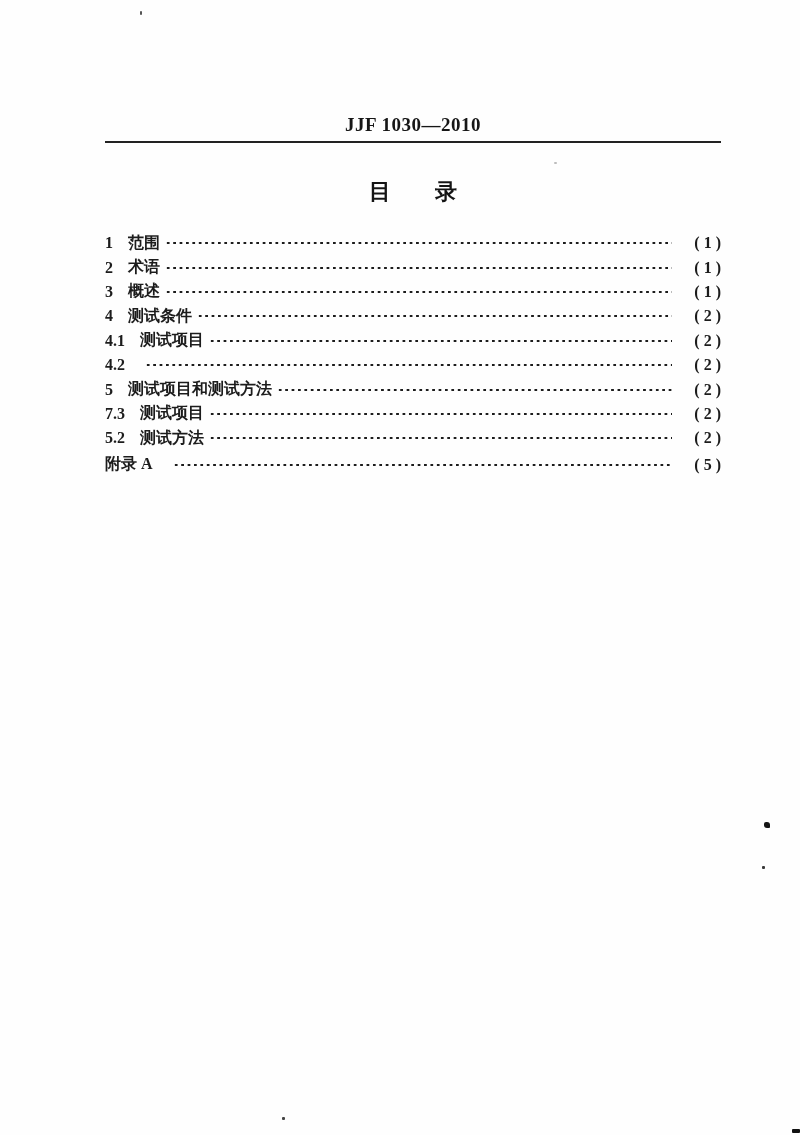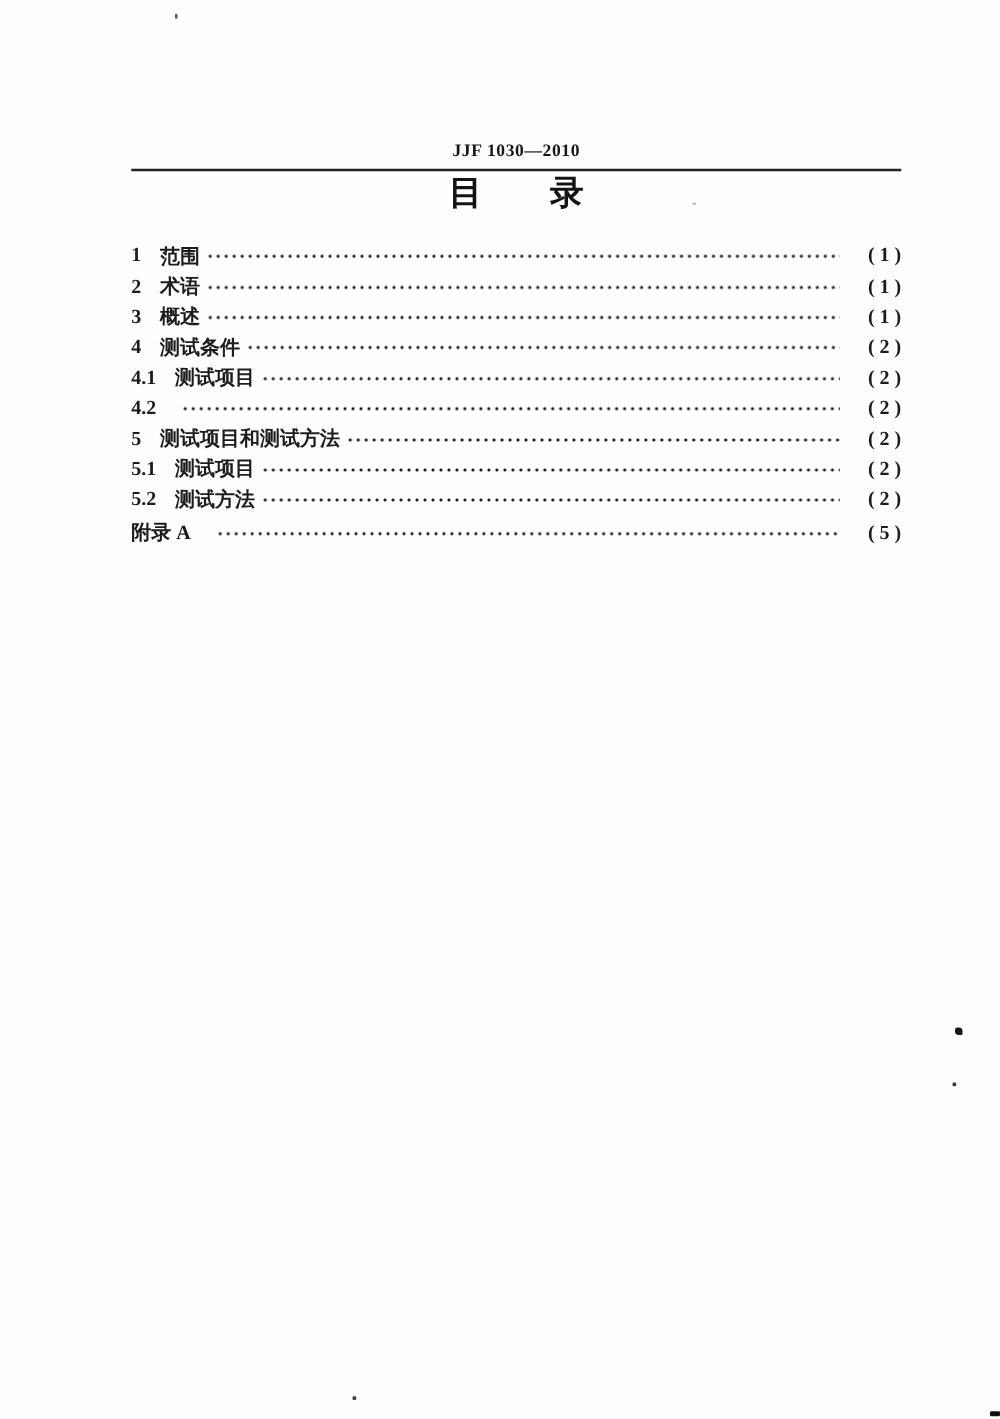--- a/index.html
+++ b/index.html
@@ -18,33 +18,34 @@
   }
   .content {
     position: absolute;
     left: 105px;
     top: 0;
     width: 616px;
   }
   .doc-header {
     margin-top: 114px;
     text-align: center;
-    font-size: 14px;
+    font-size: 19px;
     font-weight: 700;
     letter-spacing: 0.5px;
     color: #161616;
   }
   .rule {
     margin-top: 5px;
     height: 2px;
     background: #222222;
   }
   .page-title {
+    margin-top: 32px;
     text-align: center;
-    font-size: 27px;
+    font-size: 22px;
     line-height: 34px;
     font-weight: 700;
     color: #141414;
   }
   .toc {
     margin-top: 22px;
   }
   .toc-row {
     display: flex;
     align-items: center;
@@ -144,21 +145,21 @@
       </div>
 
       <div class="toc-row">
         <span class="toc-num">5</span>
         <span class="toc-label">测试项目和测试方法</span>
         <span class="leader"></span>
         <span class="toc-page">( 2 )</span>
       </div>
 
       <div class="toc-row">
-        <span class="toc-num">5.1</span>
+        <span class="toc-num">7.3</span>
         <span class="toc-label">测试项目</span>
         <span class="leader"></span>
         <span class="toc-page">( 2 )</span>
       </div>
 
       <div class="toc-row">
         <span class="toc-num">5.2</span>
         <span class="toc-label">测试方法</span>
         <span class="leader"></span>
         <span class="toc-page">( 2 )</span>

